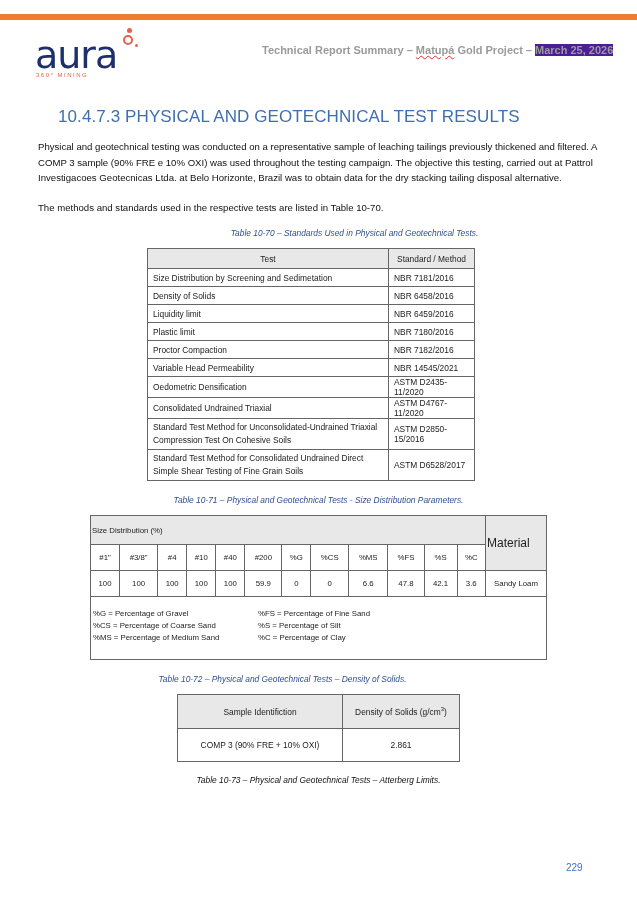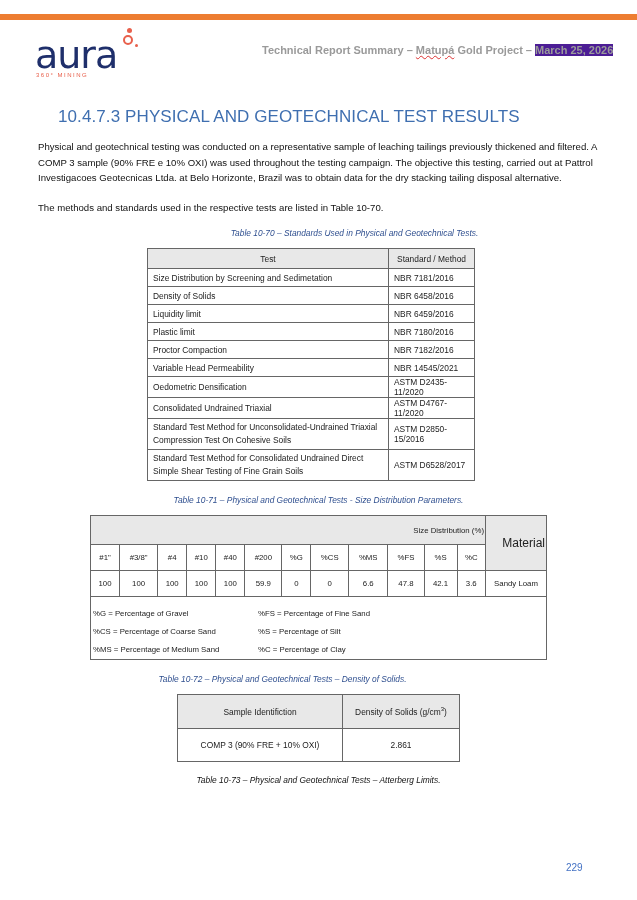--- a/index.html
+++ b/index.html
@@ -19,24 +19,24 @@
   .caption { position:absolute; font-size:8.4px; font-style:italic; color:#2f4f8f; text-align:center; white-space:nowrap; }
   .caption.dark { color:#111; }
   table { border-collapse:collapse; position:absolute; font-size:8.4px; color:#222; }
   td, th { border:1px solid #666; font-weight:normal; }
   th { background:#e8e8e8; }
   .t70 { left:147px; top:248px; width:328px; border:1.5px solid #555; }
   .t70 th { height:17px; text-align:center; }
   .t70 td { height:17px; padding:0 5px; text-align:left; }
   .t70 td.tall { height:30px; line-height:13px; }
   .t71 { left:90px; top:515px; width:457px; border:1.5px solid #555; }
-  .t71 th { height:26px; text-align:right; font-size:7.8px;margin-top:36px; }
+  .t71 th { height:26px; text-align:left; font-size:7.8px;margin-top:36px; }
   .t71 td { height:23px; text-align:center; font-size:7.8px; }
   .t71 td.legend { text-align:left; height:62px; padding:0 2px; vertical-align:top; }
-  .legend-grid { display:grid; grid-template-columns:165px 200px; row-gap:9px; padding-top:12px; font-size:7.8px; }
+  .legend-grid { display:grid; grid-template-columns:165px 200px; row-gap:3px; padding-top:12px; font-size:7.8px; }
   .t72 { left:177px; top:694px; width:283px; border:1.5px solid #555; }
   .t72 th { height:31px; text-align:center; }
   .t72 td { height:30px; text-align:center; }
   .page-num { position:absolute; left:566px; top:862px; font-size:10px; color:#4472c4; }
   sup { font-size:6px; }
 </style>
 </head>
 <body>
 
 <div class="topbar"></div>

